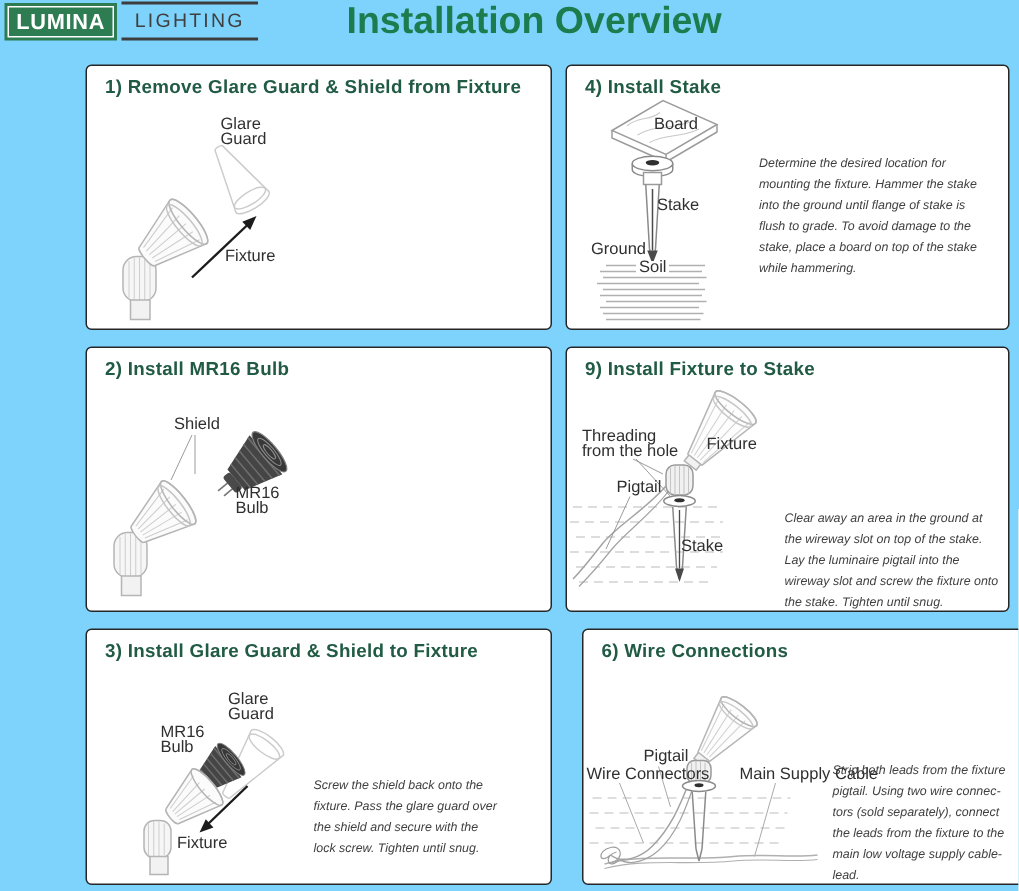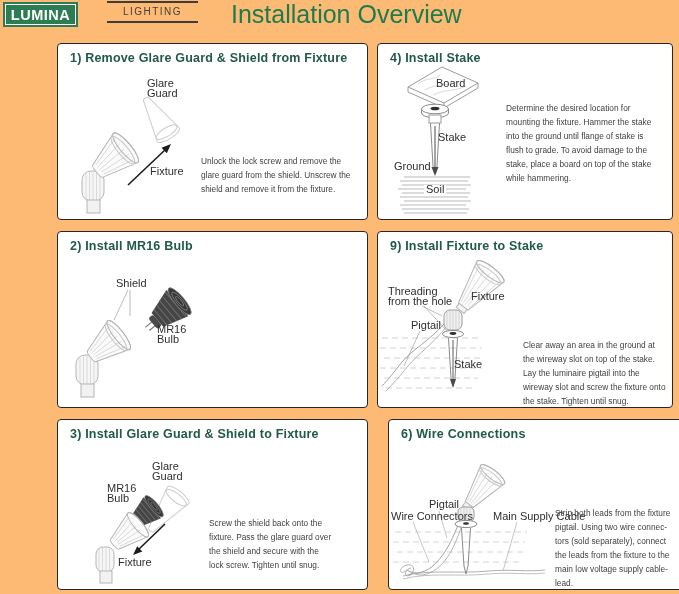--- a/index.html
+++ b/index.html
@@ -1,34 +1,34 @@
 <!DOCTYPE html>
 <html><head>
 <meta charset="utf-8">
 <style>
   html,body{margin:0;padding:0;background:#ffffff;}
-  .page{position:relative;width:679px;height:594px;background:#fdba74;overflow:hidden;
+  .page{position:relative;width:679px;height:594px;background:#7dd3fc;overflow:hidden;
         font-family:"Liberation Sans",sans-serif;}
   
   .logo-box{position:absolute;left:3px;top:2px;width:75px;height:25px;background:#2e7d52;
             display:flex;align-items:center;justify-content:center;}
   .logo-inner{border:1.5px solid #ffffff;width:69px;height:19px;display:flex;align-items:center;
               justify-content:center;color:#ffffff;font-weight:bold;font-size:14.5px;letter-spacing:.5px;}
   .logo-sub{position:absolute;left:81px;top:1px;width:91px;border-top:2px solid #3d3d3d;
             border-bottom:2px solid #3d3d3d;text-align:center;padding:3px 0 4px 0;
-            font-size:10px;letter-spacing:1.5px;color:#3f3f3f;margin-left:26px;}
-  .main-title{position:absolute;left:231px;top:0px;font-size:25px;font-weight:normal;color:#1d7c4e;}
+            font-size:13px;letter-spacing:1.5px;color:#3f3f3f;}
+  .main-title{position:absolute;left:231px;top:0px;font-size:25px;font-weight:bold;color:#1d7c4e;}
   
   .panel{position:absolute;border:1.5px solid #262626;border-radius:4px;background:#fff;overflow:hidden;}
   .ptitle{position:absolute;left:12px;top:7px;margin:0;font-size:12.5px;font-weight:bold;
           color:#215b45;letter-spacing:.2px;white-space:nowrap;}
   .illus{position:absolute;left:0;top:0;}
   .lbl{position:absolute;font-size:11px;line-height:9.5px;color:#2f2f2f;white-space:pre-line;}
   .lbl.bg{background:#fff;padding:0 2px;}
-  .body{position:absolute;font-size:8.3px;line-height:14px;color:#3f3f3f;white-space:pre;}
+  .body{position:absolute;font-size:8.3px;line-height:14px;color:#3f3f3f;white-space:pre;font-style:italic;}
   .body p{margin:0 0 9px 0;white-space:pre;}
   .body.tight p{margin:0 0 5px 0;}
 </style>
 </head>
 <body>
 
 <div class="page">
 
   <div class="logo-box">
     <div class="logo-inner">LUMINA</div>
@@ -67,23 +67,20 @@
         </g>
       </g>
       <g>
         <line x1="70" y1="141" x2="108" y2="105" stroke="#1c1c1c" stroke-width="1.6"></line>
         <polygon points="113,100 103.5,103.8 108.8,109.3" fill="#1c1c1c"></polygon>
       </g>
     </svg>
     <div class="lbl" style="left:89px;top:35px">Glare
 Guard</div>
     <div class="lbl" style="left:92px;top:123px">Fixture</div>
-    <div class="body" style="left:143px;top:110px">Unlock the lock screw and remove the
-glare guard from the shield. Unscrew the
-shield and remove it from the fixture.</div>
   </section>
 
   <section class="panel" style="left:57px;top:231px;width:309px;height:175px">
     <h2 class="ptitle">2) Install MR16 Bulb</h2>
     <svg class="illus" width="309" height="175" viewBox="0 0 309 175">
       <g>
         <rect x="18" y="123" width="22" height="30" rx="9" fill="#f6f6f6" stroke="#b5b5b5"></rect>
         <g stroke="#cfcfcf" stroke-width="0.7">
           <line x1="22" y1="126" x2="22" y2="151"></line>
             <line x1="25.5" y1="124" x2="25.5" y2="152"></line>
@@ -218,21 +215,21 @@
           <line x1="22" y1="153" x2="90" y2="153"></line>
         <line x1="26" y1="157" x2="93" y2="157"></line>
           <line x1="22" y1="161" x2="88" y2="161"></line>
         <line x1="24" y1="165" x2="91" y2="165"></line>
           <line x1="26" y1="169" x2="89" y2="169"></line>
       </g>
     </svg>
     <div class="lbl" style="left:58px;top:35px">Board</div>
     <div class="lbl" style="left:60px;top:89px">Stake</div>
     <div class="lbl" style="left:16px;top:118px">Ground</div>
-    <div class="lbl bg" style="left:46px;top:141px">Soil</div>
+    <div class="lbl bg" style="left:46px;top:130px">Soil</div>
     <div class="body tight" style="left:128px;top:29px">
       <p>Determine the desired location for
 mounting the fixture. Hammer the stake
 into the ground until flange of stake is
 flush to grade. To avoid damage to the
 stake, place a board on top of the stake
 while hammering.</p>
       <p>NOTE: If the ground is hard and the stake
 is difficult to install, make a crosscut in the
 ground using a flat shovel.</p>

